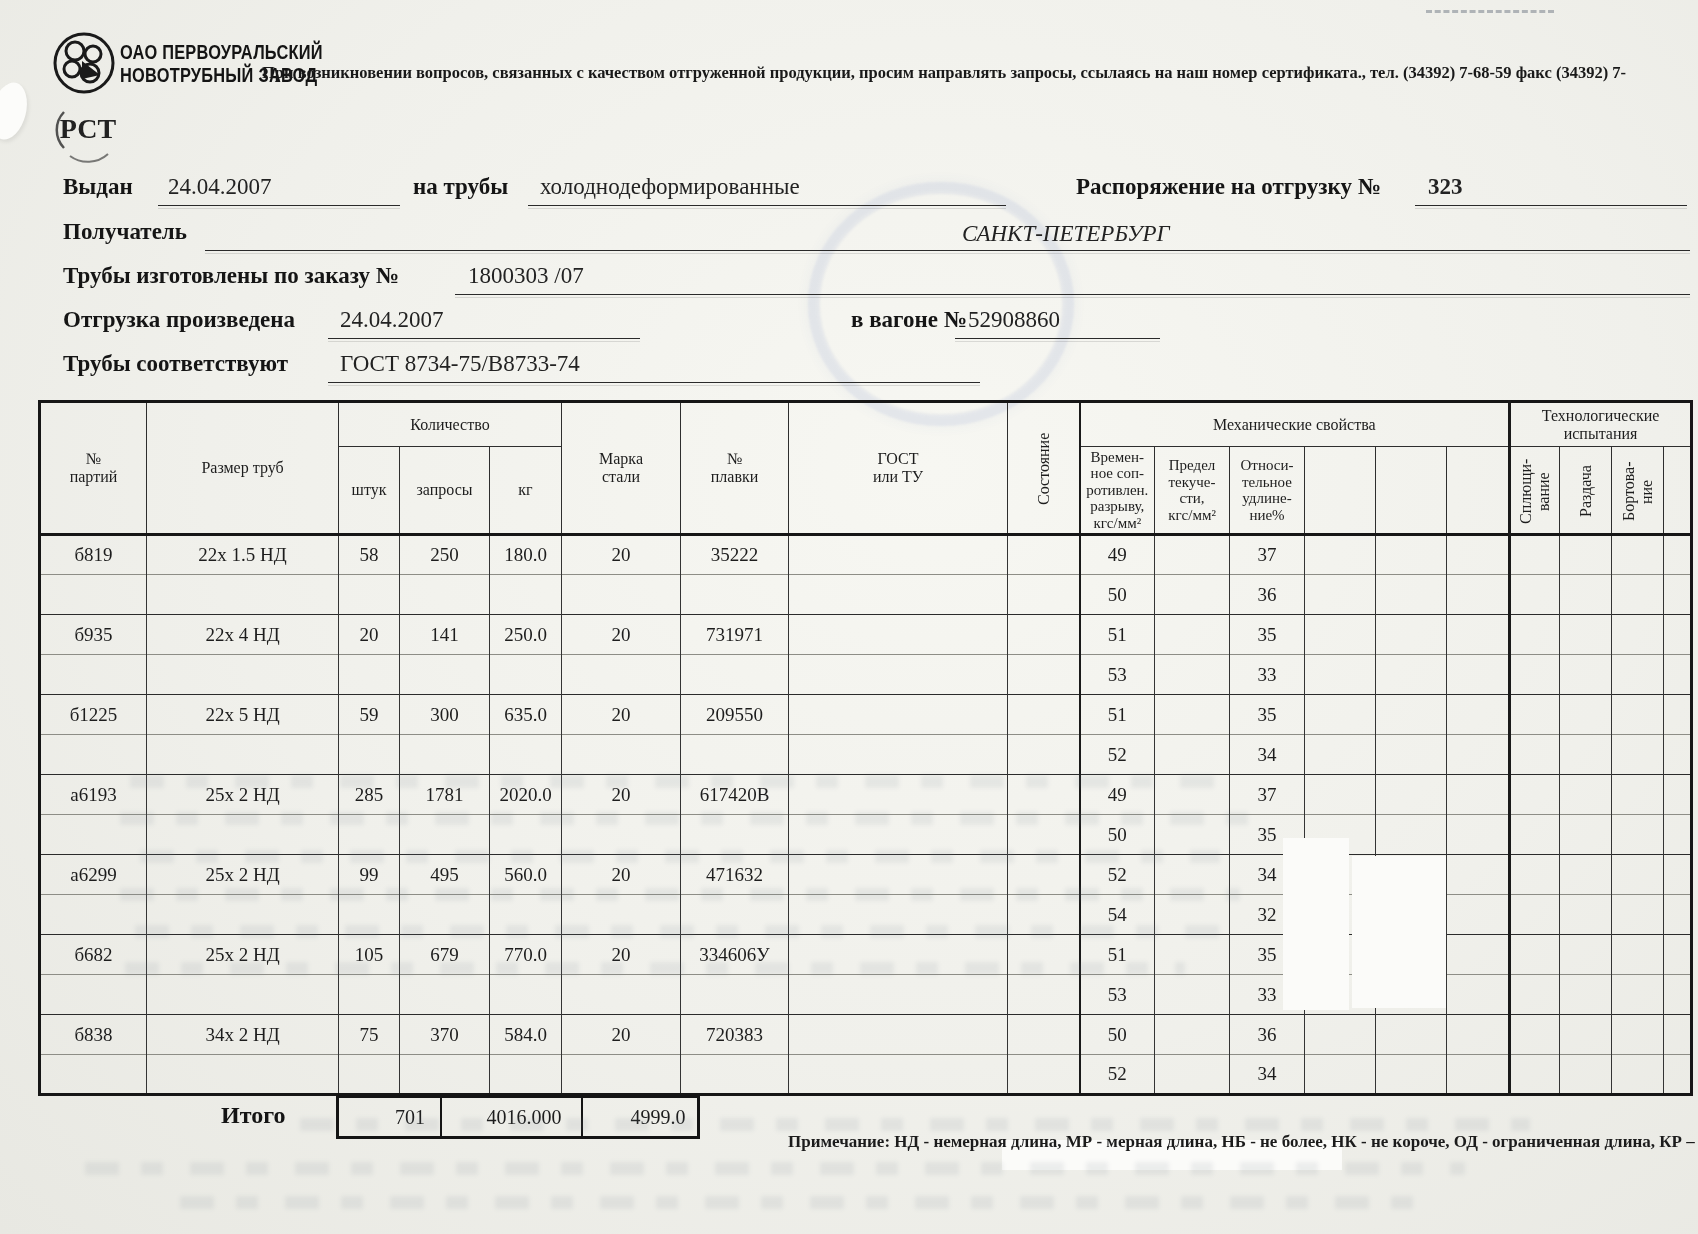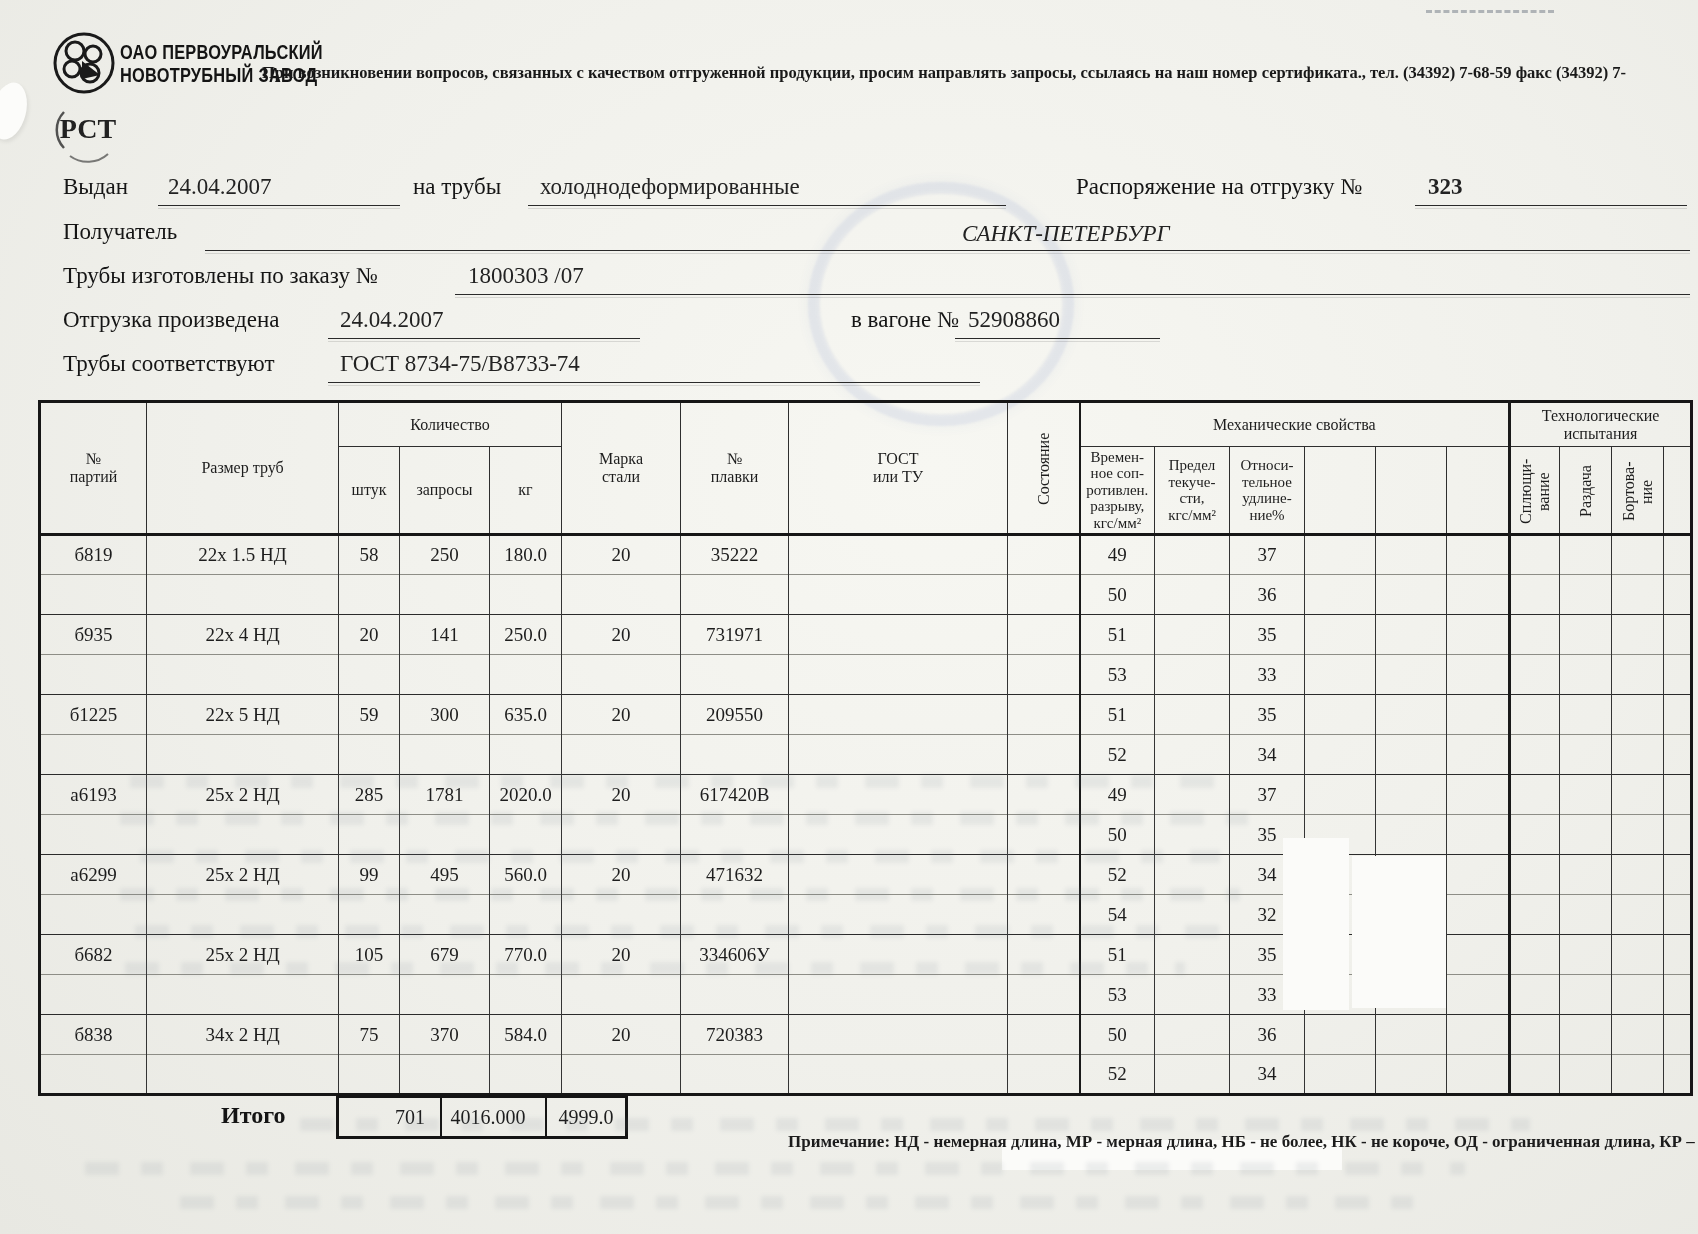--- a/index.html
+++ b/index.html
@@ -20,21 +20,21 @@
   .hdr2{left:262px;top:63px;font-weight:bold;font-size:16.5px;color:#191919;}
   .email{border-bottom:1.6px solid #141414;padding-bottom:1px;}
   .rst{left:50px;top:96px;width:74px;height:70px;}
 
   
   .doc-title{left:535px;top:110px;width:700px;text-align:center;
     font-style:italic;font-weight:bold;font-size:34px;letter-spacing:.5px;color:#121212;}
   .doc-title .num{font-style:italic;}
 
   
-  .lbl{font-weight:normal;font-size:23px;color:#151515;white-space:nowrap;}
+  .lbl{font-weight:bold;font-size:23px;color:#151515;white-space:nowrap;}
   .val{font-size:23px;color:#222;white-space:nowrap;}
   .val.it{font-style:italic;}
   .uline{height:0;border-top:1.7px solid #2a2a2a;box-shadow:0 3px 0 rgba(40,40,40,.14);}
 
   
   table.cert{position:absolute;left:38px;top:400px;width:1652px;table-layout:fixed;
     border-collapse:collapse;border:3px solid #161616;}
   .cert th{font-weight:normal;font-size:16px;line-height:1.1;white-space:pre-line;
     border:1.5px solid #2e2e2e;padding:1px 2px;text-align:center;vertical-align:middle;color:#1d1d1d;}
   .cert tr.h1{height:45px;}
@@ -48,21 +48,21 @@
   .cert tbody td:nth-child(10){border-left:2.5px solid #1a1a1a;}
   .cert tbody td:nth-child(16){border-left:3px solid #1a1a1a;}
   .cert th.bl2{border-left:2.5px solid #1a1a1a;}
   .cert th.bl3{border-left:3px solid #1a1a1a;}
   .vert{writing-mode:vertical-rl;transform:rotate(180deg);font-size:15px;line-height:1.15;}
 
   
   .totals-label{left:221px;top:1102px;font-weight:bold;font-size:24px;color:#141414;}
   .totals-box{left:336px;top:1095px;display:flex;border:3px solid #141414;background:transparent;}
   .totals-box .cell{height:38px;line-height:38px;text-align:center;font-size:20px;color:#1d1d1d;}
-  .totals-box .cell + .cell{border-left:2px solid #141414;}
+  .totals-box .cell + .cell{border-left:2px solid #141414;padding-left:36px;}
   .t-pcs{width:60px;padding-left:41px;} .t-m{width:92px;} .t-kg{width:78px;margin-left:11px;}
 
   .note{left:788px;top:1132px;font-size:17px;font-weight:600;color:#1c1c1c;white-space:nowrap;}
 
   
   .stamp-bleed{left:808px;top:182px;width:248px;height:226px;border-radius:50%;
     border:9px solid rgba(72,102,178,.11);box-shadow:inset 0 0 0 3px rgba(72,102,178,.08),0 0 14px rgba(72,102,178,.06);
     filter:blur(1px);}
   .bleed{background:repeating-linear-gradient(90deg,#76828e 0 34px,transparent 34px 56px,#76828e 56px 78px,transparent 78px 105px);
     opacity:.11;filter:blur(2px);height:13px;}

